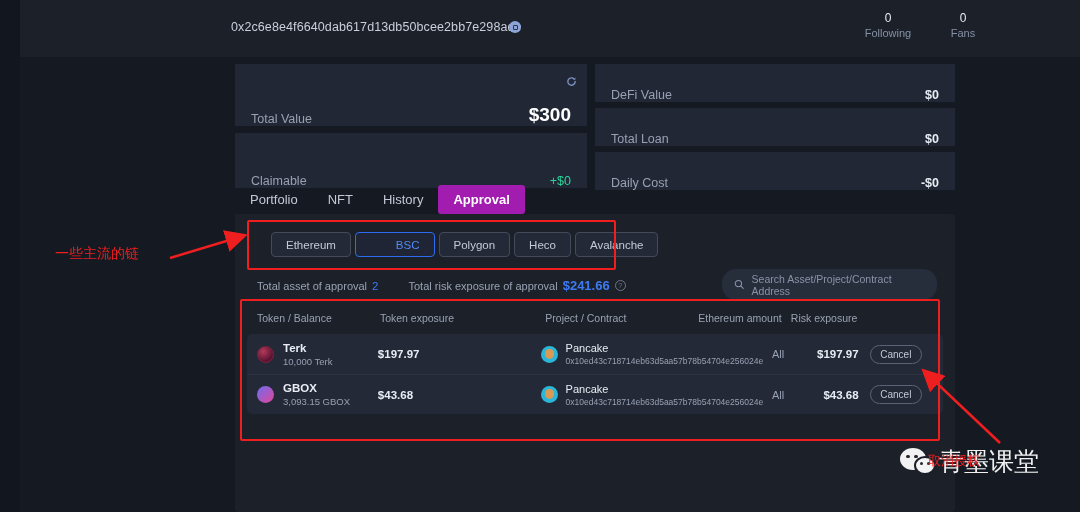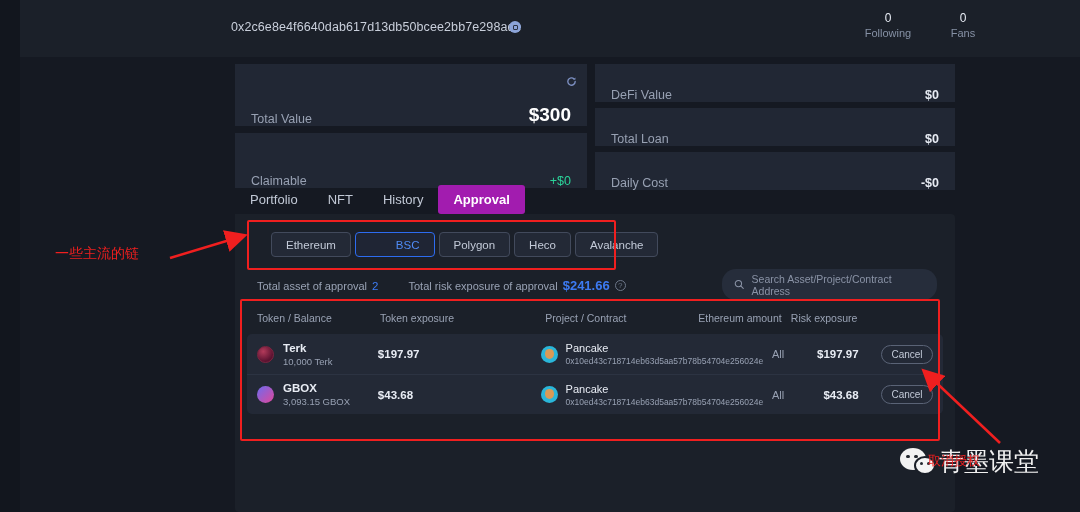--- a/index.html
+++ b/index.html
@@ -136,21 +136,21 @@
     border-radius: 45% 45% 50% 50%; background: #d99a56;
   }
   .tok-main { font-size: 11.5px; color: #e8ecf4; font-weight: bold; line-height: 14px; }
   .tok-sub { font-size: 9.5px; color: #98a1b3; line-height: 13px; }
   .expo-val { width: 175px; font-size: 11.5px; color: #e8ecf4; font-weight: bold; }
   .projcell { width: 160px; display: flex; align-items: center; gap: 8px; }
   .proj-name { font-size: 11px; color: #e8ecf4; line-height: 14px; }
   .proj-addr { font-size: 8.5px; color: #98a1b3; line-height: 12px; white-space: nowrap; }
   .approved { width: 90px; text-align: right; font-size: 11px; color: #98a1b3; }
   .riskv { width: 80px; text-align: right; font-size: 11.5px; color: #e8ecf4; font-weight: bold; }
-  .actioncell { width: 80px; display: flex; justify-content: flex-end; }
+  .actioncell { width: 80px; display: flex; justify-content: center; }
   .cancel-btn {
     width: 52px; height: 19px; border: 1px solid #5a6376; border-radius: 10px;
     background: transparent; color: #c3cad8; font-size: 10px; cursor: pointer;
     display: flex; align-items: center; justify-content: center;
     font-family: "Liberation Sans", sans-serif;
   }
 
   .table-highlight {
     position: absolute; left: 240px; top: 299px; width: 700px; height: 142px;
     border: 2px solid #f01f1f; border-radius: 2px; pointer-events: none;

